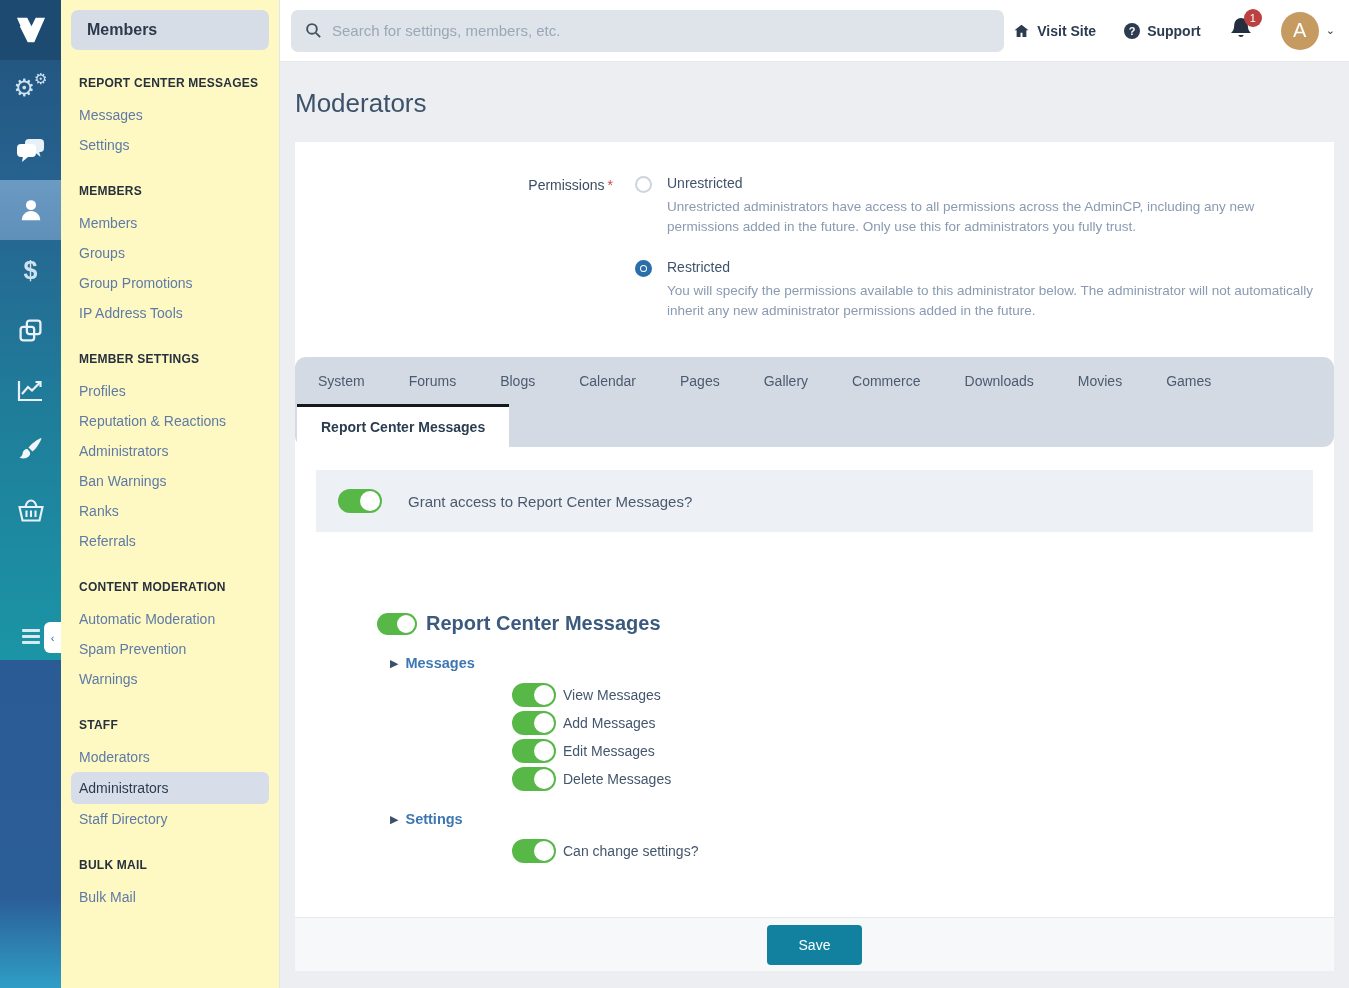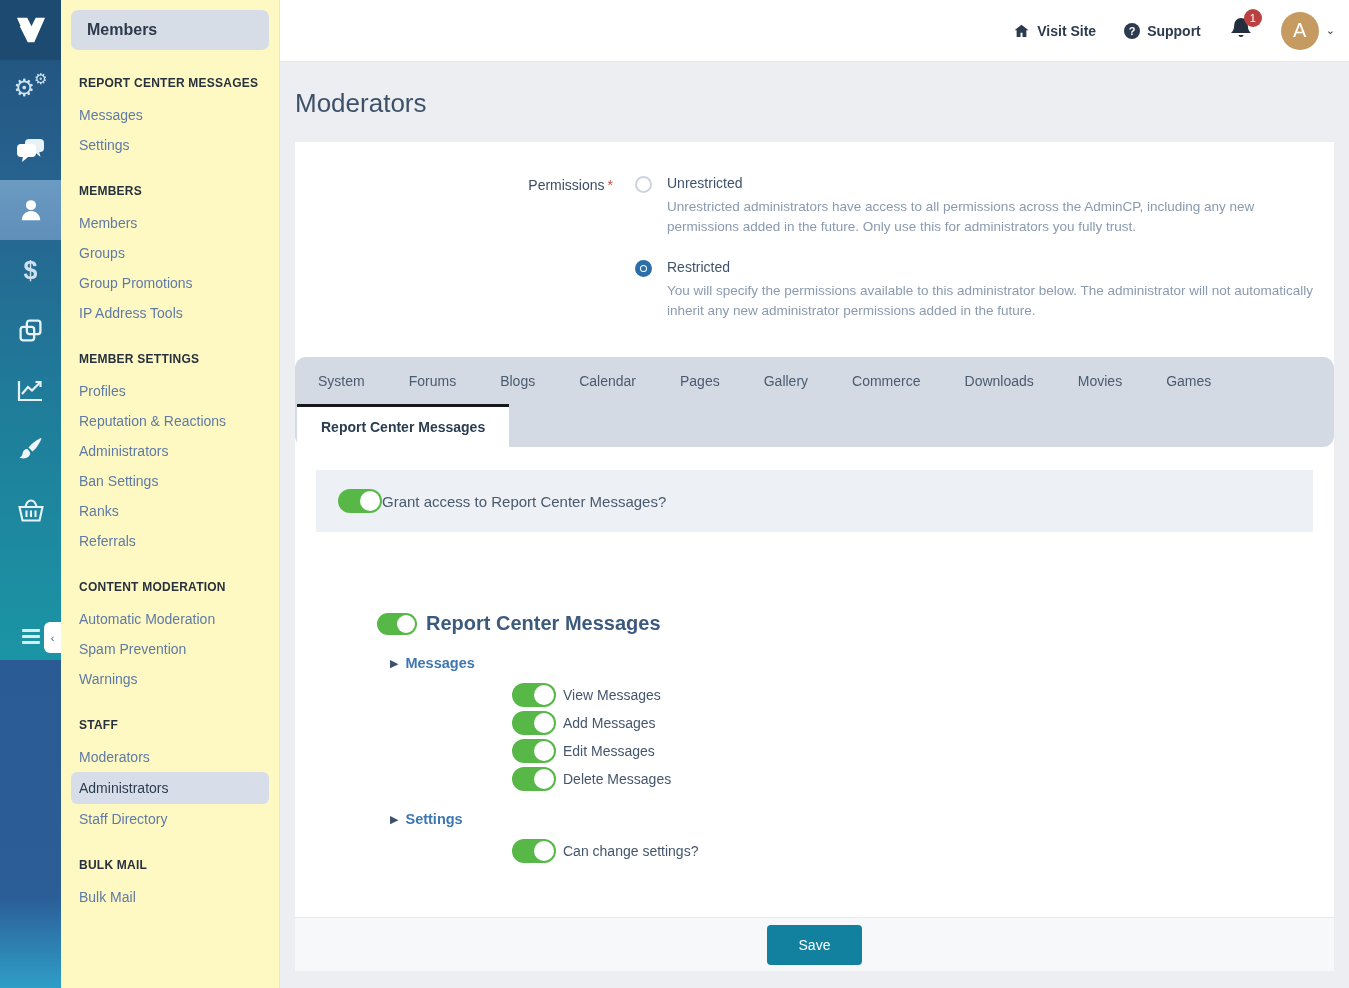--- a/index.html
+++ b/index.html
@@ -71,21 +71,21 @@
   .tabs-row2 { height:43px; display:flex; padding-left:2px; }
   .tab-active { background:#ffffff; border-top:3px solid #15191e; padding:0 24px; display:flex; align-items:center; font-size:14px; font-weight:bold; color:#2a3c50; cursor:pointer; }
 
   
   .toggle { width:44px; height:24px; border-radius:13px; background:#57b847; position:relative; flex:0 0 44px; cursor:pointer; }
   .toggle::after { content:""; position:absolute; right:2px; top:2px; width:20px; height:20px; background:#ffffff; border-radius:50%; }
   .toggle.sm { width:40px; height:22px; flex:0 0 40px; }
   .toggle.sm::after { width:18px; height:18px; }
 
   .tab-content { padding:23px 0 0 0; }
-  .grant-row { margin:0 21px; background:#edf0f4; height:62px; display:flex; align-items:center; padding:0 22px; gap:0; }
+  .grant-row { margin:0 21px; background:#edf0f4; height:62px; display:flex; align-items:center; padding:0 22px; gap:26px; }
   .grant-label { font-size:15px; color:#4a5a6e; }
 
   .tree { padding:80px 0 0 82px; }
   .tree-heading { display:flex; align-items:center; gap:9px; }
   .tree-heading-text { font-size:20px; font-weight:bold; color:#3c5a7d; }
   .group-header { display:flex; align-items:center; gap:7px; margin:20px 0 12px 13px; }
   .tri { color:#3a4f6d; font-size:11px; }
   .group-header-text { font-size:14.5px; font-weight:bold; color:#3d77b2; }
   .perm-row { display:flex; align-items:center; gap:7px; margin:0 0 4px 135px; height:24px; margin-bottom:4px; }
   .perm-row + .perm-row { margin-top:0; }
@@ -186,21 +186,21 @@
       <div class="side-link">Groups</div>
       <div class="side-link">Group Promotions</div>
       <div class="side-link">IP Address Tools</div>
     </div>
 
     <div class="side-section">
       <div class="side-header">MEMBER SETTINGS</div>
       <div class="side-link">Profiles</div>
       <div class="side-link">Reputation &amp; Reactions</div>
       <div class="side-link">Administrators</div>
-      <div class="side-link">Ban Settings</div>
+      <div class="side-link">Ban Warnings</div>
       <div class="side-link">Ranks</div>
       <div class="side-link">Referrals</div>
     </div>
 
     <div class="side-section">
       <div class="side-header">CONTENT MODERATION</div>
       <div class="side-link">Automatic Moderation</div>
       <div class="side-link">Spam Prevention</div>
       <div class="side-link">Warnings</div>
     </div>
@@ -213,20 +213,27 @@
     </div>
 
     <div class="side-section">
       <div class="side-header">BULK MAIL</div>
       <div class="side-link">Bulk Mail</div>
     </div>
   </div>
 
   <div class="main">
     <div class="topbar">
+      <div class="search-box">
+        <svg width="17" height="17" viewBox="0 0 20 20" fill="none" stroke="#46535f" stroke-width="2.3">
+          <circle cx="8.2" cy="8.2" r="5.7"></circle>
+            <path d="m12.8 12.8 5 5"></path>
+        </svg>
+        <input type="text" value="" placeholder="Search for settings, members, etc." style="">
+      </div>
       <div class="topbar-right">
         <div class="top-link">
           <svg width="17" height="16" viewBox="0 0 24 24" fill="#2c3b4f">
             <path d="M12 2.5 1.5 11 h3.2 v10 h5.8 v-6.5 h3 v6.5 h5.8 v-10 h3.2z"></path>
           </svg>
           <span>Visit Site</span>
         </div>
         <div class="top-link">
           <span class="q-icon">?</span>
           <span>Support</span>

